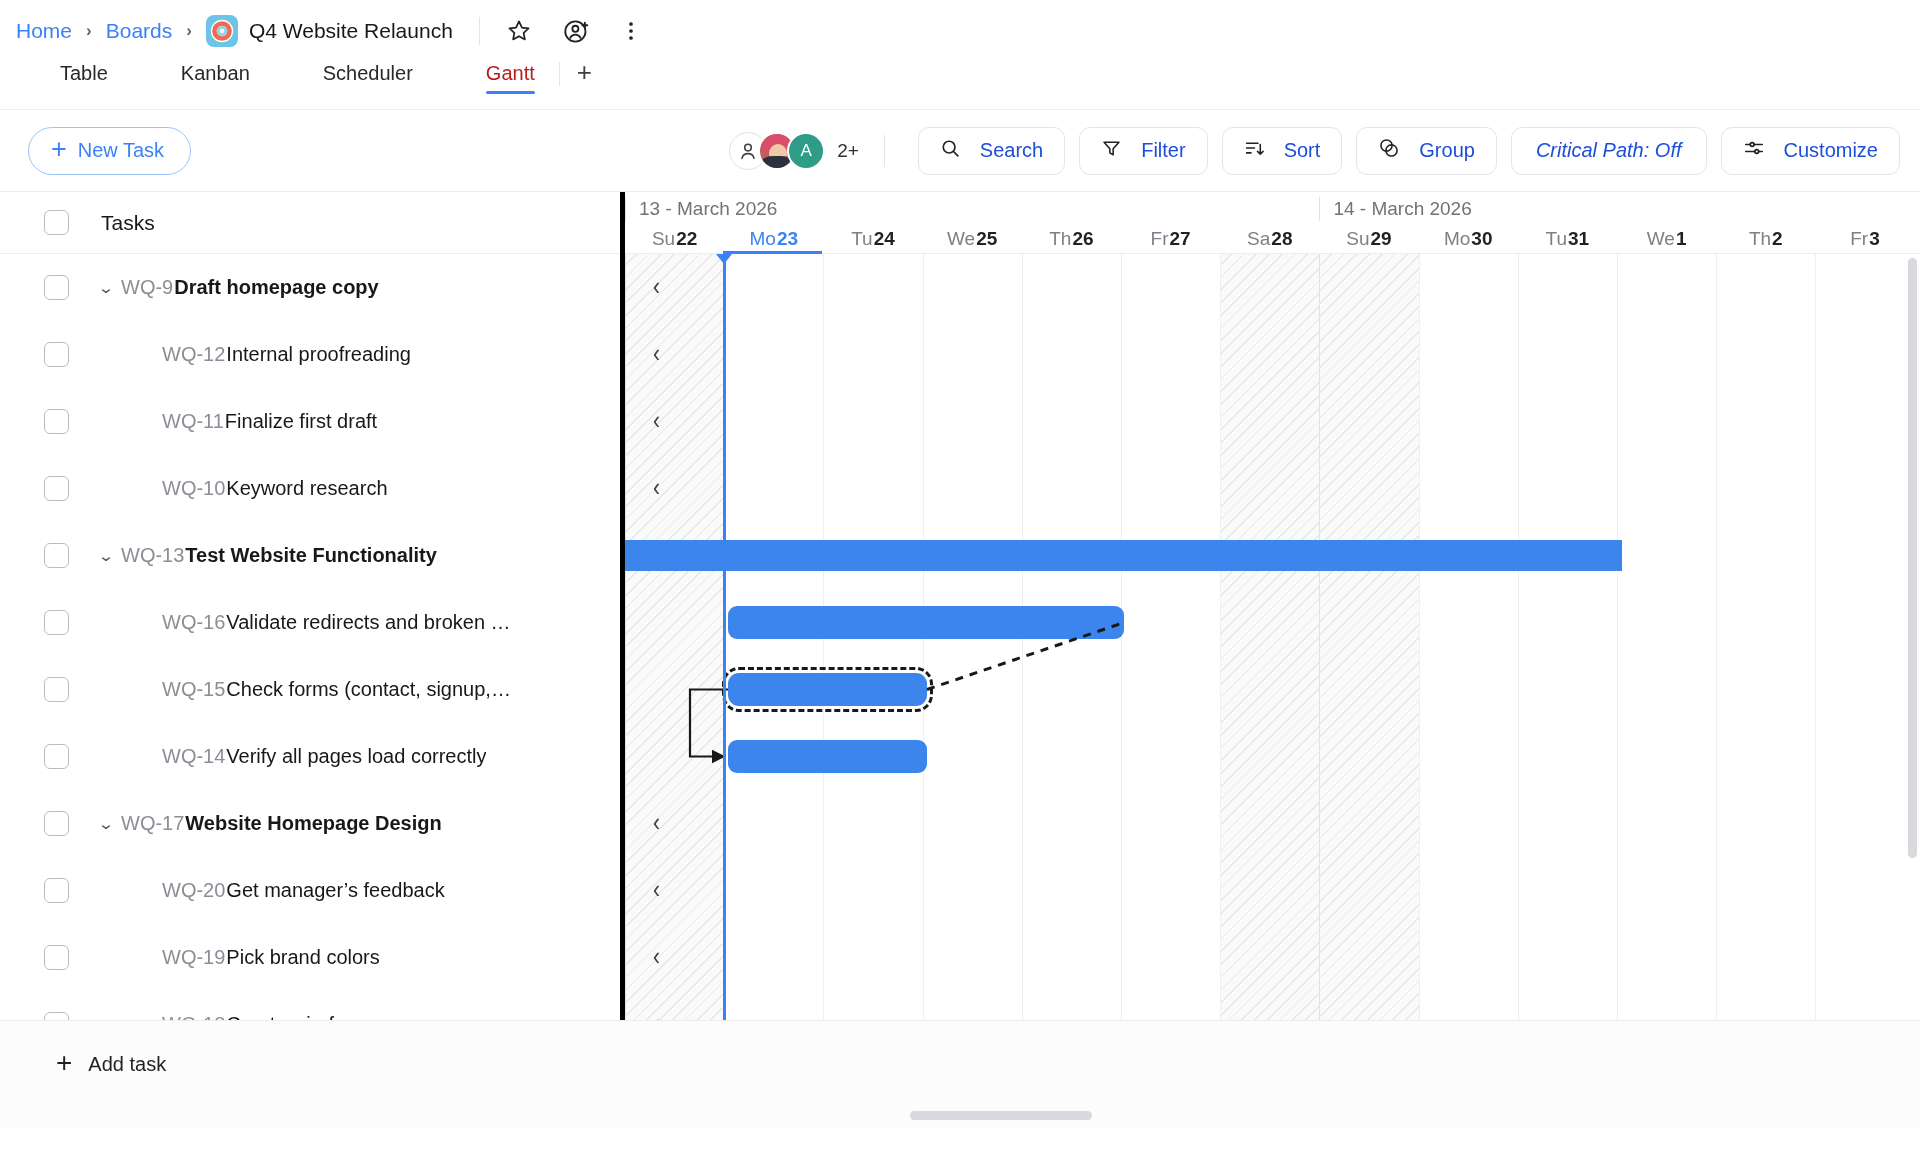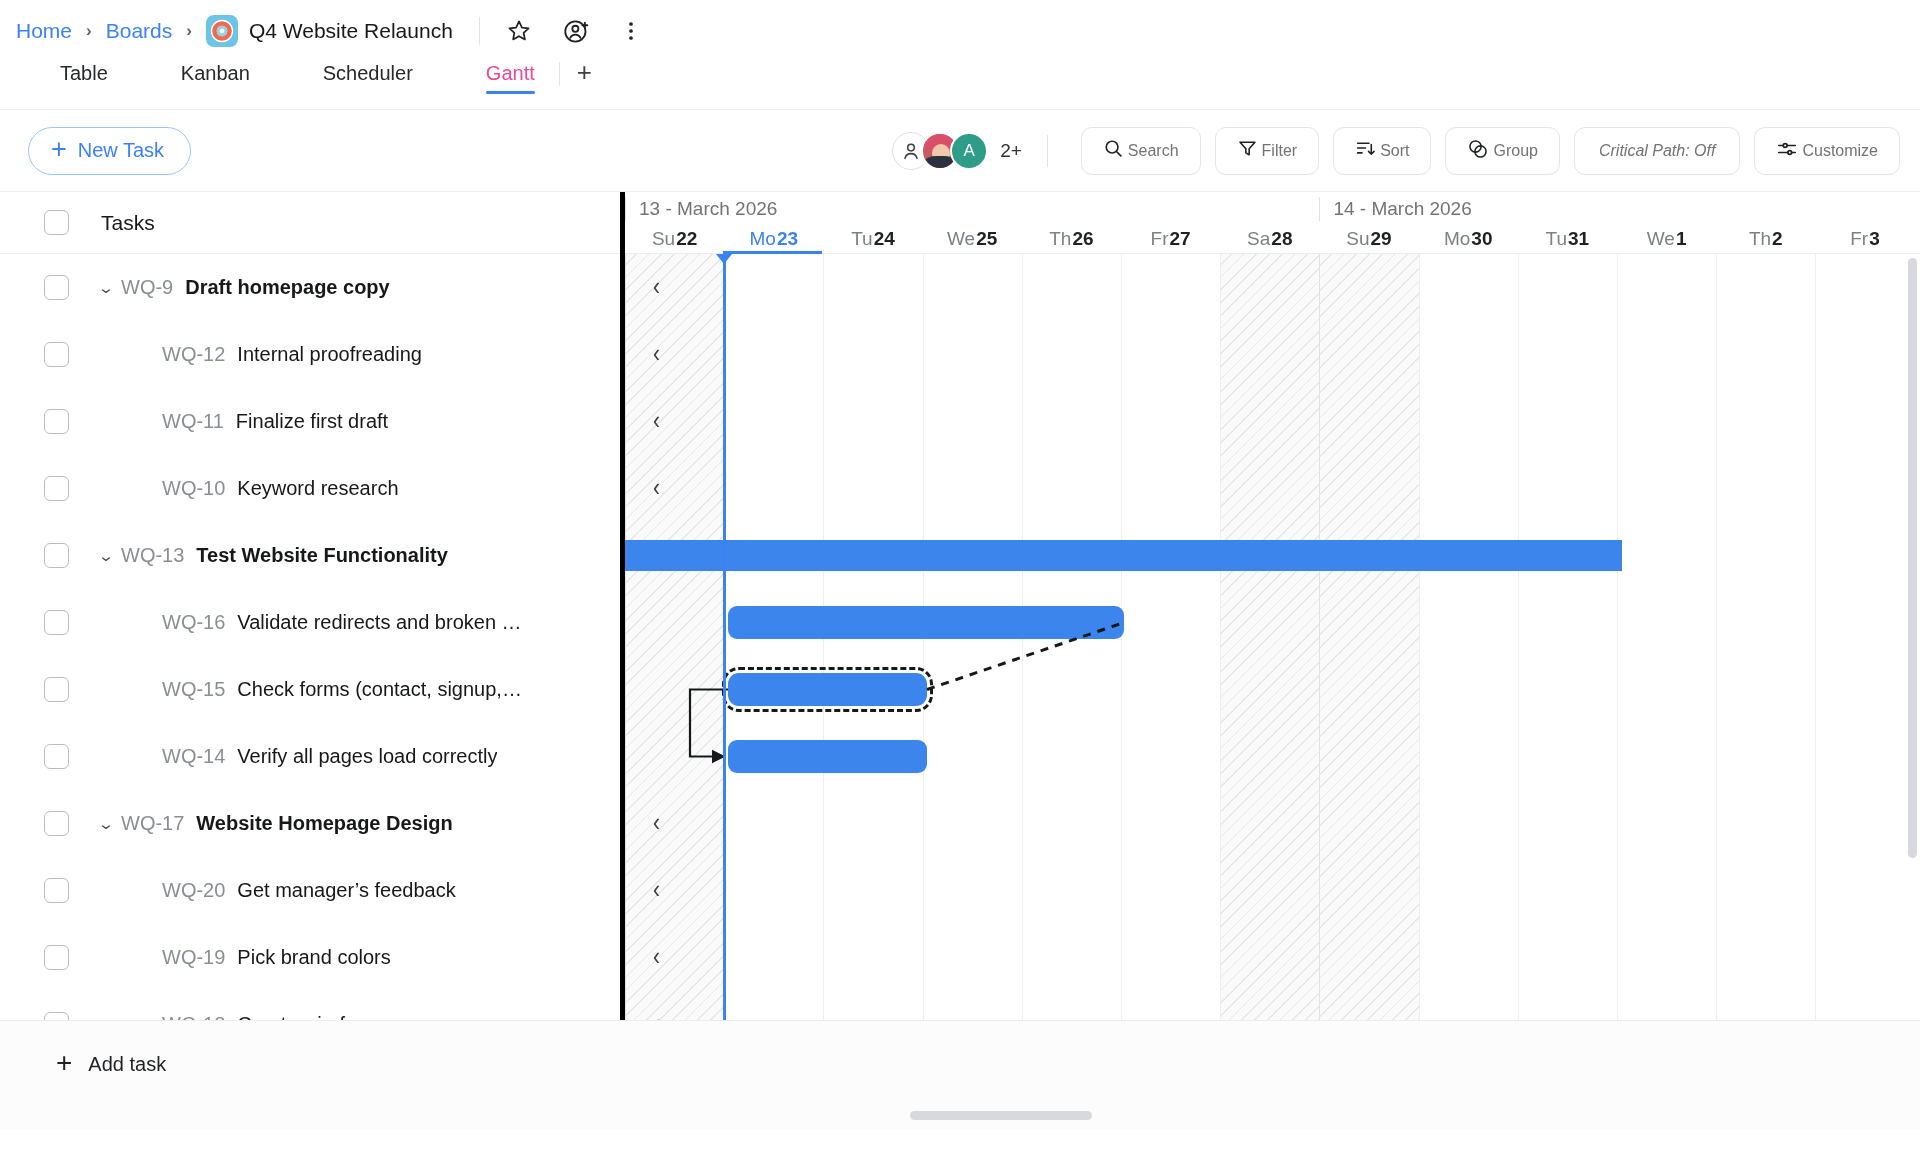--- a/index.html
+++ b/index.html
@@ -70,21 +70,21 @@
   .vtab {
     font-size: 20px;
     color: #26282b;
     padding: 0 0 9px 0;
     margin-right: 29px;
     cursor: pointer;
     position: relative;
     white-space: nowrap;
     margin-left: 44px;
   }
-  .vtab.active { color: #ec4899; }
+  .vtab.active { color: #b91c1c; }
   .vtab.active::after {
     content: "";
     position: absolute;
     left: 0; right: 0; bottom: 0;
     height: 3px; border-radius: 2px;
     background: #3b82f6;
   }
   .vtab-sep {
     width: 1px; height: 24px;
     background: #e2e4e7;
@@ -165,25 +165,25 @@
   }
   .av.letter { background: #2e9c87; z-index: 3; font-weight: 400; }
   .plus-count { font-size: 19px; color: #2f3236; margin-left: 12px; }
   .tb-sep { width: 1px; height: 32px; background: #e2e4e7; margin: 0 19px; }
 
   .tb-btn {
     height: 48px;
     border: 1px solid #e4e5e8;
     border-radius: 11px;
     background: #fff;
-    font-size: 16px;
-    color: #737373;
+    font-size: 20px;
+    color: #1d4ed8;
     display: inline-flex;
     align-items: center;
-    gap: 4px;
+    gap: 19px;
     padding: 0 21px;
     margin-left: 14px;
     cursor: pointer;
     white-space: nowrap;
   }
   .tb-btn.plain { padding: 0 24px; font-style: italic; }
 
   
   .gantt {
     position: relative;
@@ -239,21 +239,21 @@
     font-size: 20px;
     color: #8b8f95;
     margin-left: 0;
     white-space: nowrap;
   }
   .row.parent .ids { margin-left: 0; }
   .row.child .ids { margin-left: 93px; }
   .row .tname {
     font-size: 20px;
     color: #17181a;
-    margin-left: 12px;
+    margin-left: 1px;
     white-space: nowrap;
     overflow: hidden;
     max-width: 370px;
     text-overflow: ellipsis;
   }
   .row.parent .tname { font-weight: 700; }
 
   
   .timeline {
     position: relative;

